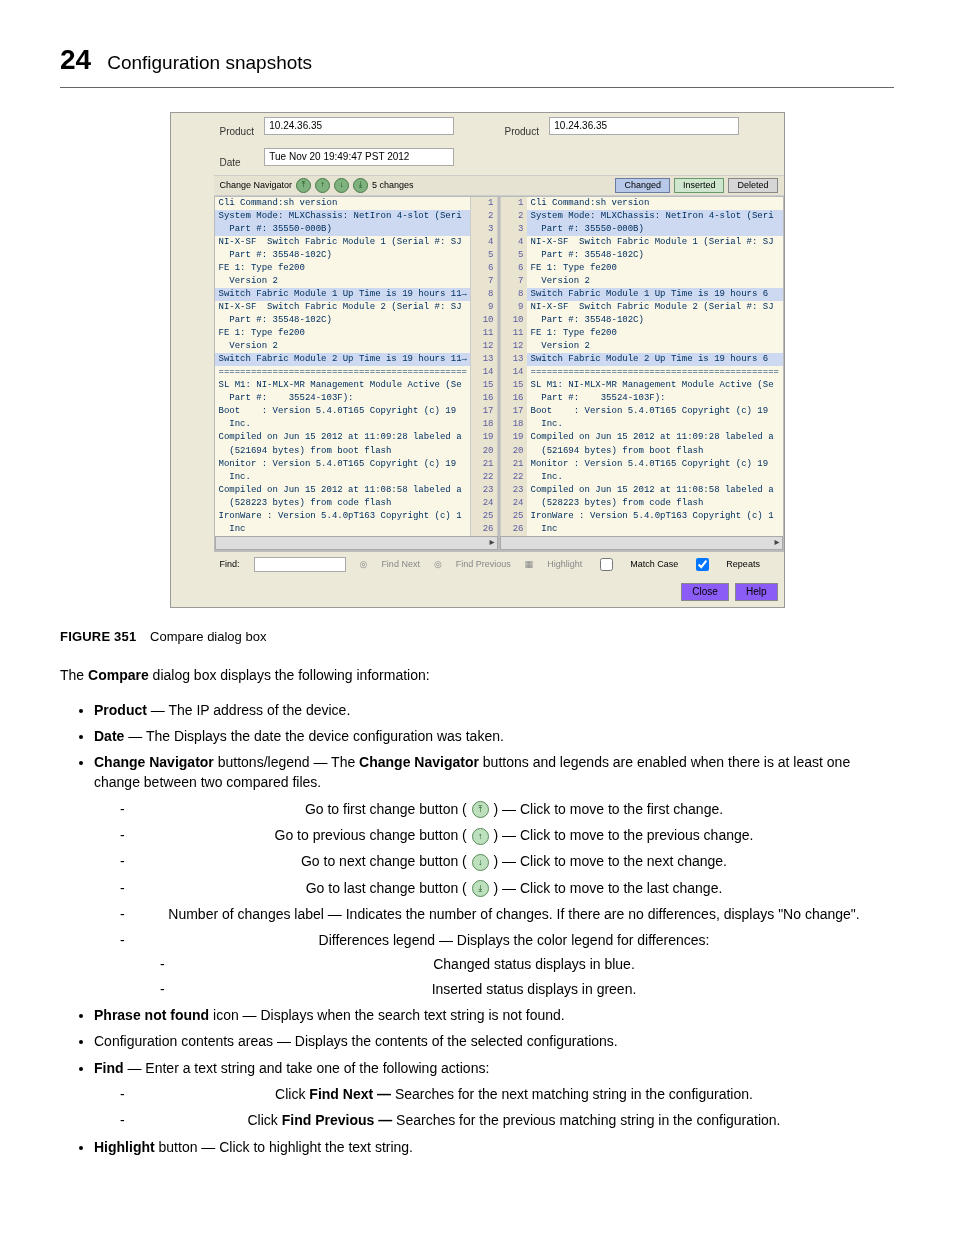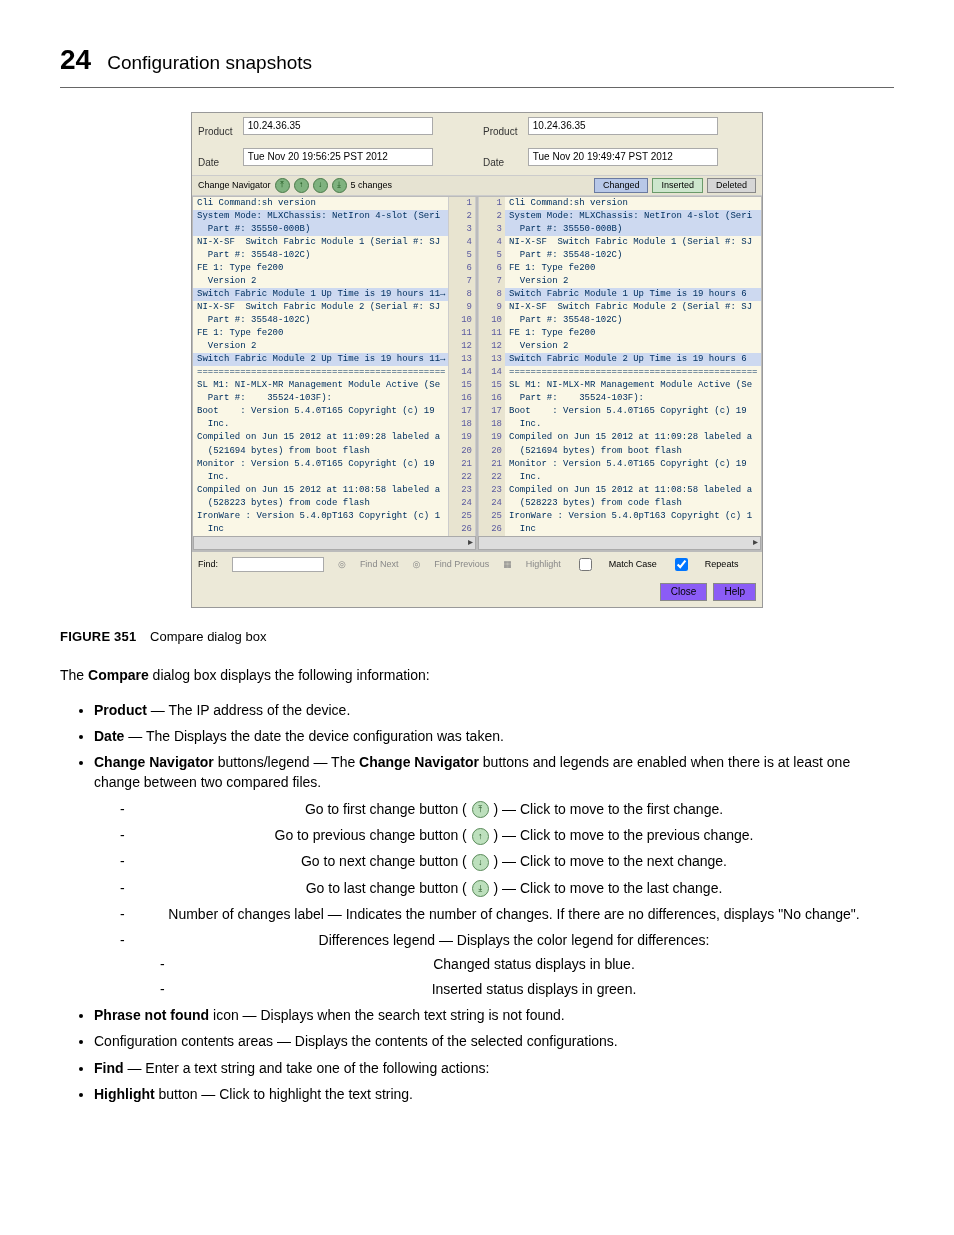--- a/index.html
+++ b/index.html
@@ -29,20 +29,21 @@
 
   
   .dialog {
     width: 570px;
     margin: 0 auto 20px auto;
     background: #ece9d8;
     border: 1px solid #999;
     font-size: 10px;
     font-family: Tahoma, Arial, sans-serif;
     color: #000;
+    padding-left: 43px;
   }
   .dlg-row { display: flex; }
   .dlg-half { flex: 1; padding: 4px 6px; }
   .field-label { display:inline-block; width: 42px; color:#333; }
   .field-value {
     display:inline-block;
     background:#fff;
     border:1px solid #aaa;
     padding:1px 4px;
     width: 180px;
@@ -140,24 +141,20 @@
     <div class="dlg-half">
       <span class="field-label">Product</span>
       <span class="field-value">10.24.36.35</span>
     </div>
     <div class="dlg-half">
       <span class="field-label">Product</span>
       <span class="field-value">10.24.36.35</span>
     </div>
   </div>
   <div class="dlg-row">
-    <div class="dlg-half">
-      <span class="field-label">Date</span>
-      <span class="field-value">Tue Nov 20 19:56:25 PST 2012</span>
-    </div>
     <div class="dlg-half">
       <span class="field-label">Date</span>
       <span class="field-value">Tue Nov 20 19:49:47 PST 2012</span>
     </div>
   </div>
 
   <div class="nav-bar">
     <span>Change Navigator</span>
     <span class="nav-btn">⤒</span>
     <span class="nav-btn">↑</span>
@@ -439,15 +436,19 @@
           <li>Changed status displays in blue.</li>
           <li>Inserted status displays in green.</li>
         </ul>
       </li>
     </ul>
   </li>
   <li><b>Phrase not found</b><span> icon — Displays when the search text string is not found.</span></li>
   <li>Configuration contents areas — Displays the contents of the selected configurations.</li>
   <li>
     <b>Find</b><span> — Enter a text string and take one of the following actions:</span>
+    <ul class="dash">
+      <li><span>Click </span><b>Find Next — </b><span>Searches for the next matching string in the configuration.</span></li>
+      <li><span>Click </span><b>Find Previous — </b><span>Searches for the previous matching string in the configuration.</span></li>
+    </ul>
   </li>
   <li><b>Highlight</b><span> button — Click to highlight the text string.</span></li>
 </ul>
 
 </body></html>

